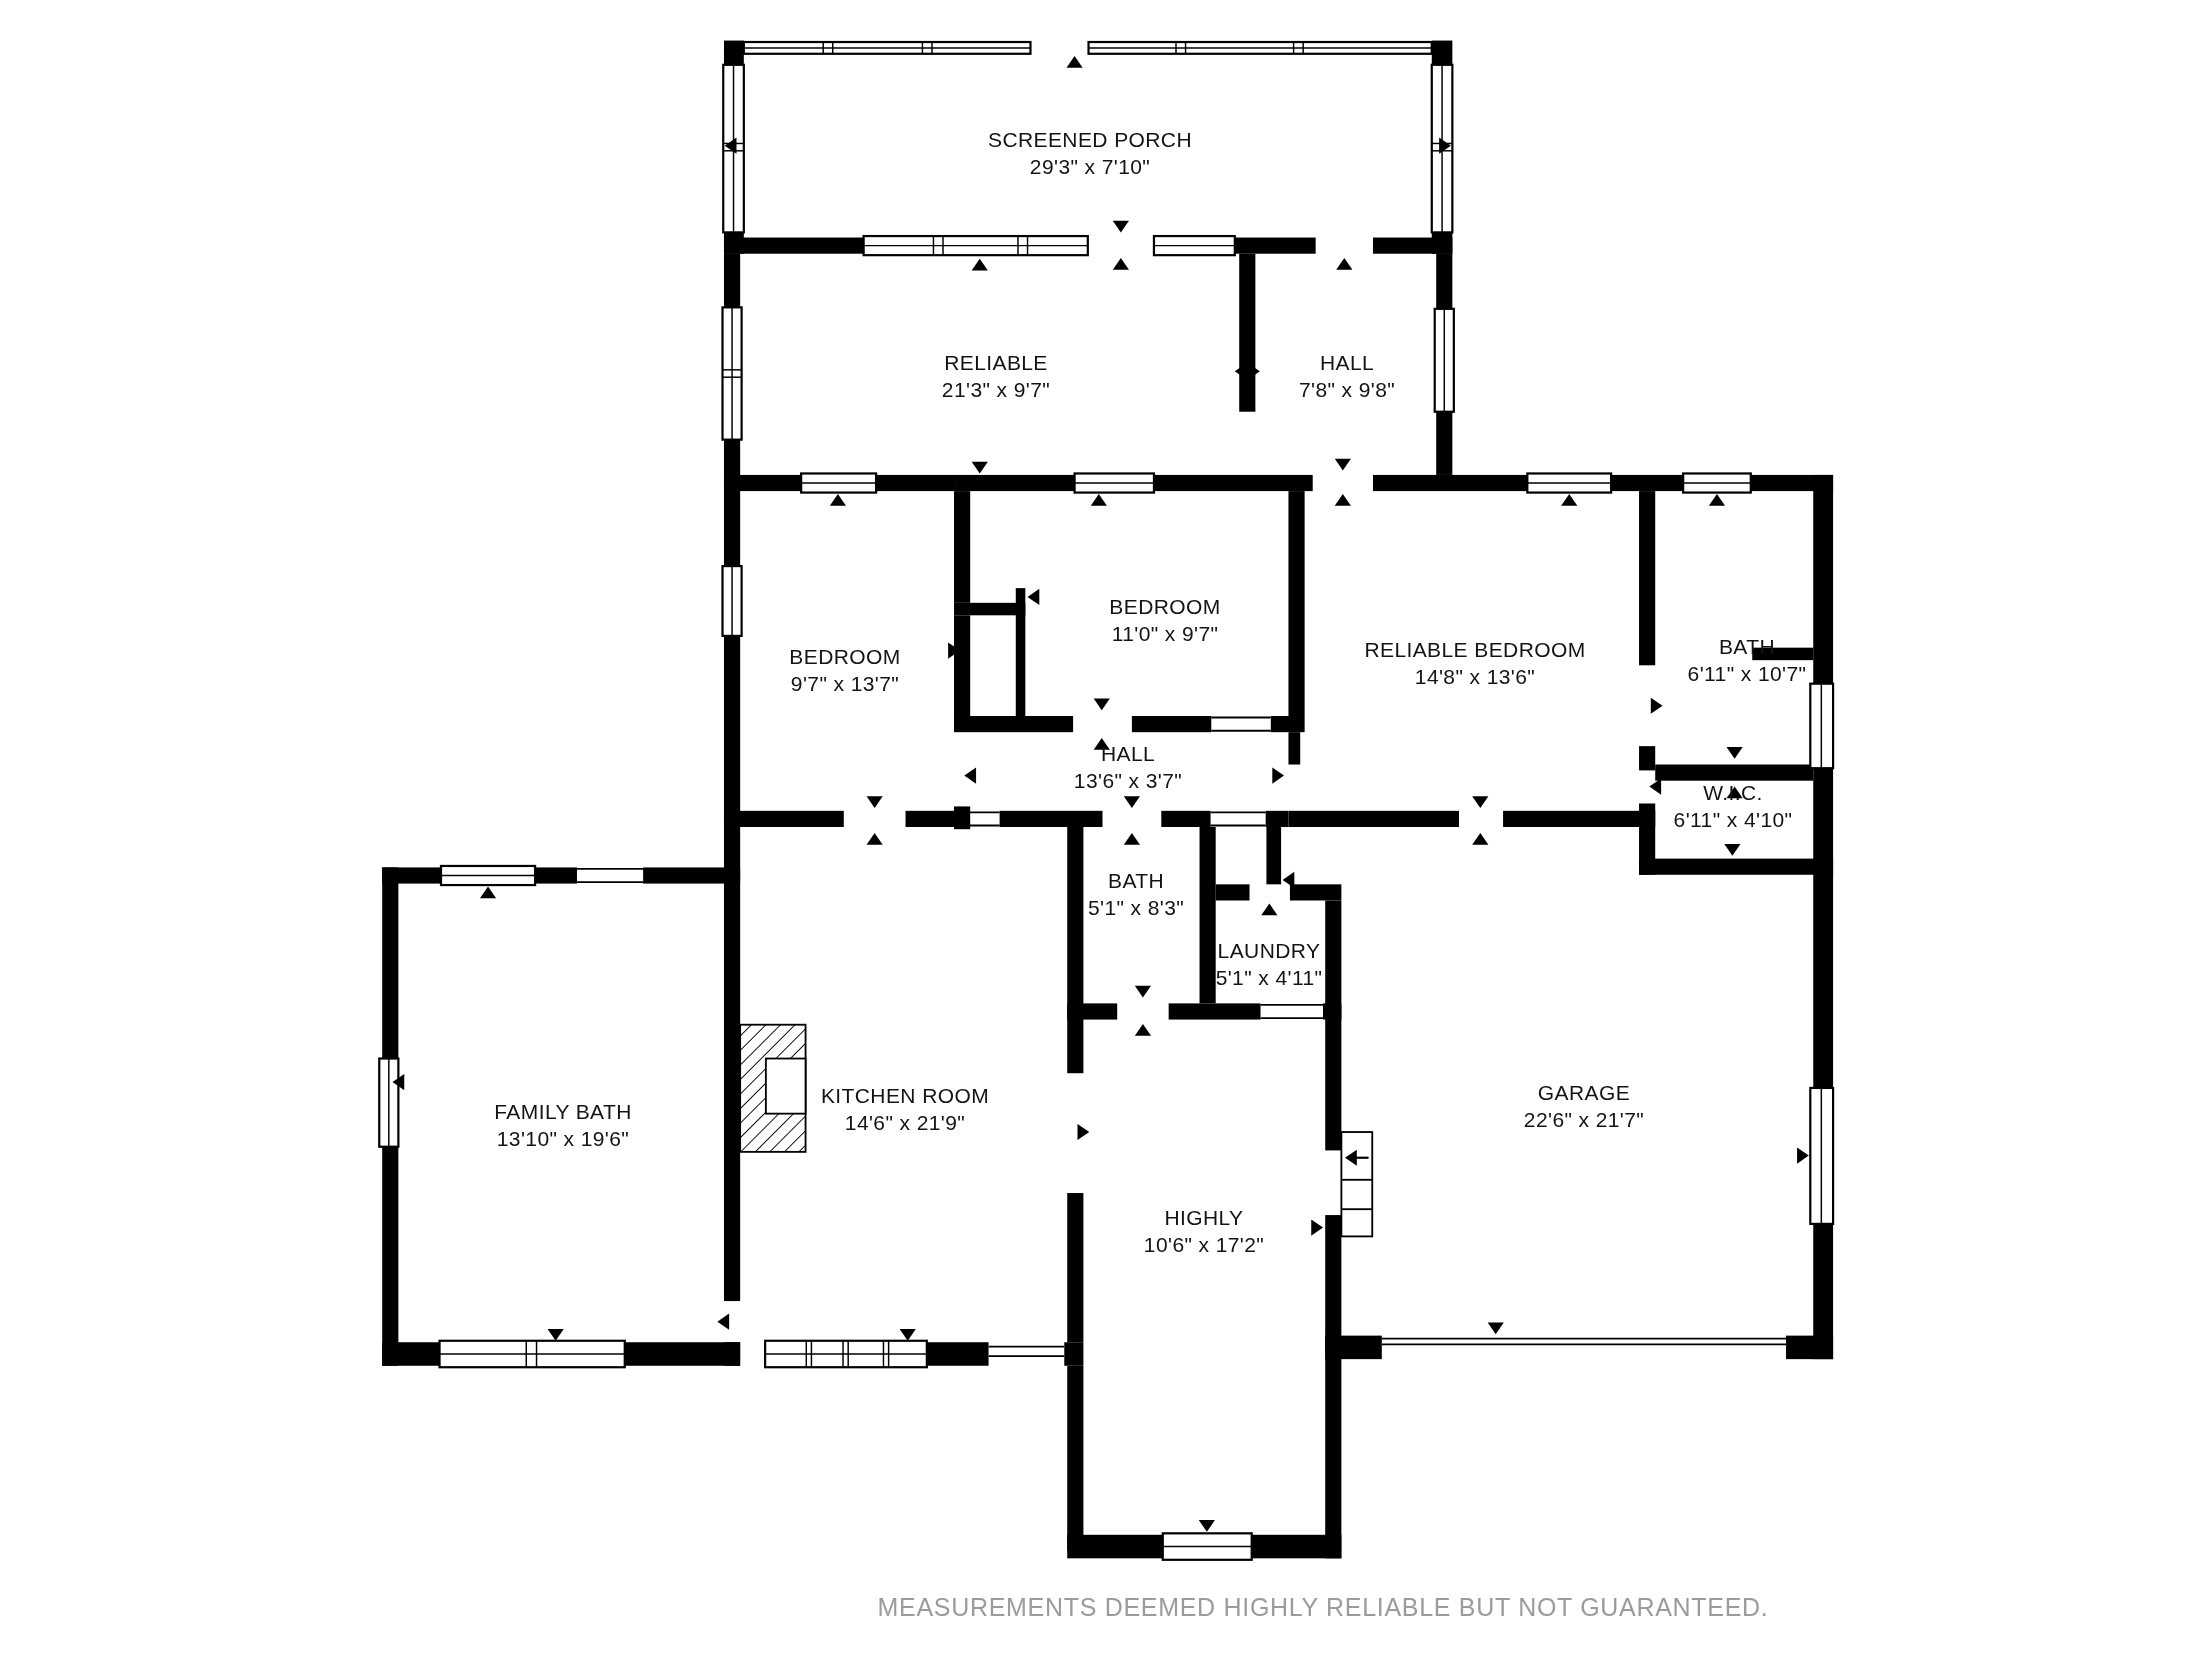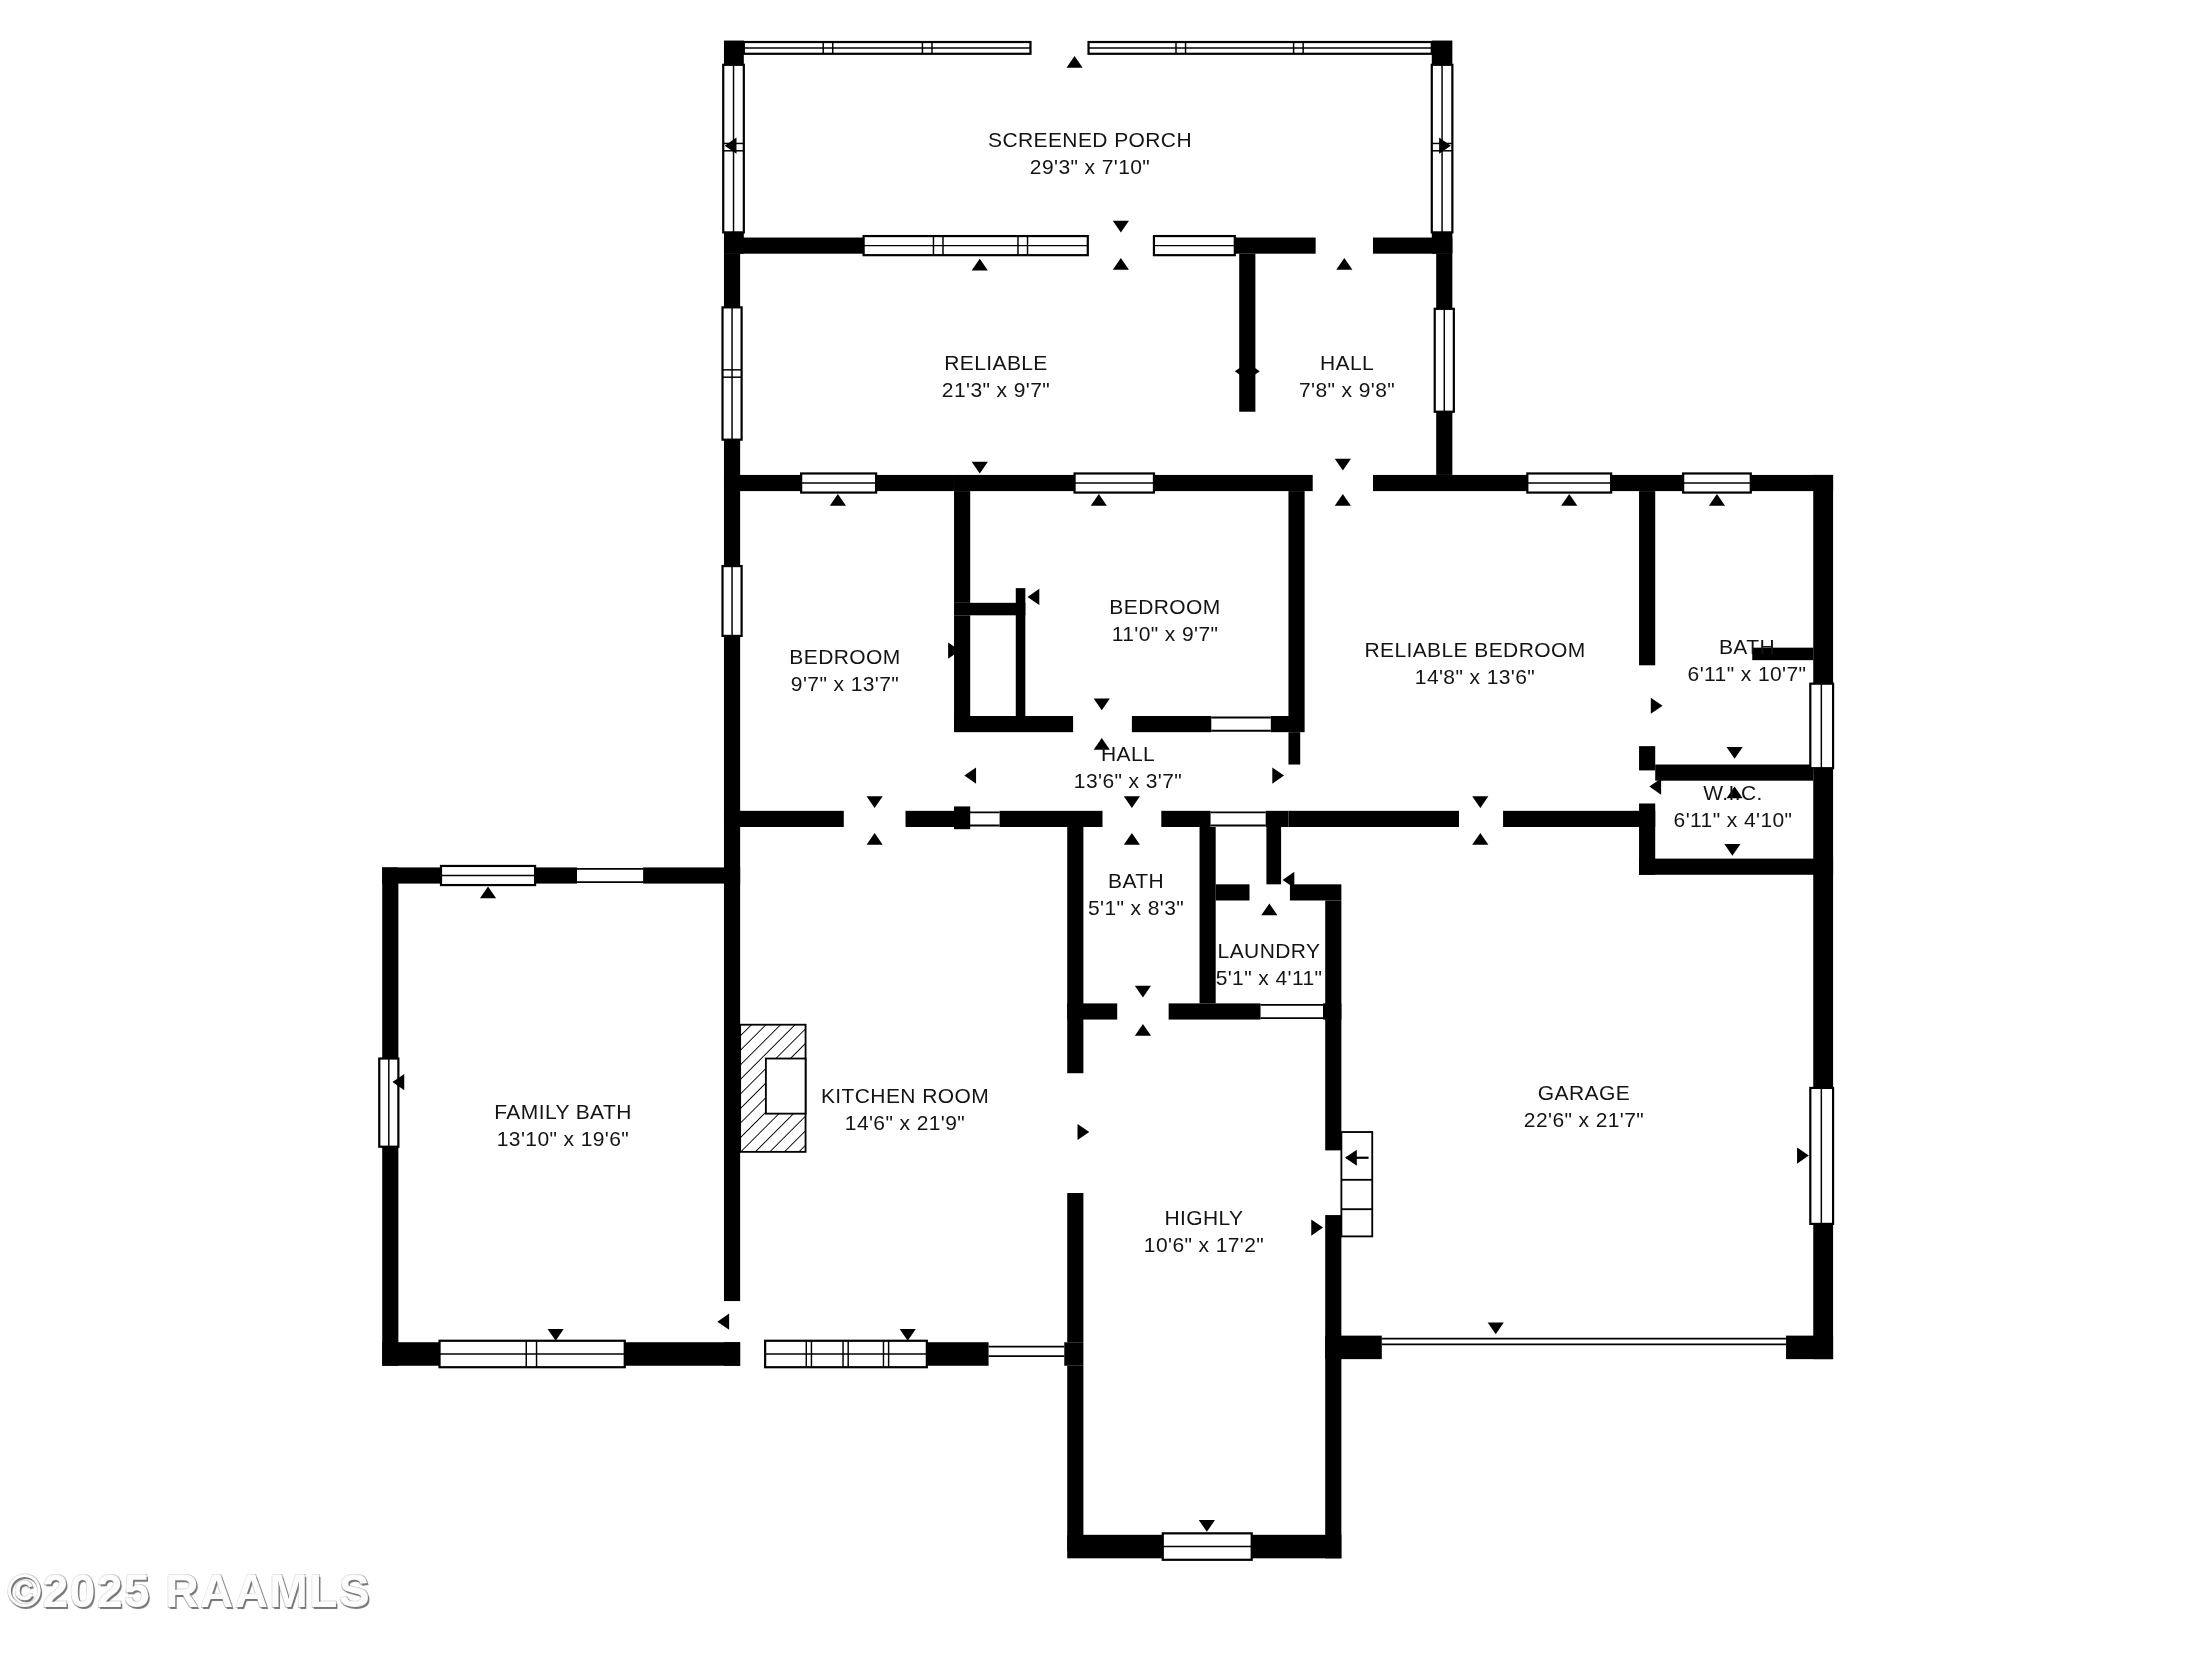--- a/index.html
+++ b/index.html
@@ -343,15 +343,15 @@
   </div>
   <div class="room-label" style="left:1204px;top:1231px">
     <div class="nm">HIGHLY</div>
     <div class="dm">10'6" x 17'2"</div>
   </div>
   <div class="room-label" style="left:1584px;top:1106px">
     <div class="nm">GARAGE</div>
     <div class="dm">22'6" x 21'7"</div>
   </div>
 
-  <div id="copyright">©2025 RAAMLS</div>
+  <div id="disclaimer">MEASUREMENTS DEEMED HIGHLY RELIABLE BUT NOT GUARANTEED.</div>
 </div>
 
 
 </body></html>

